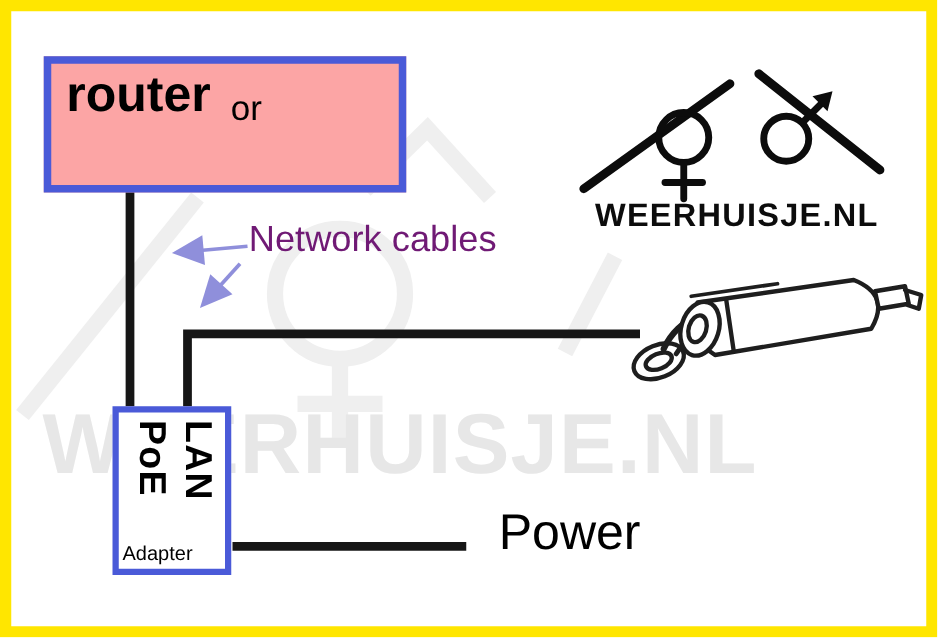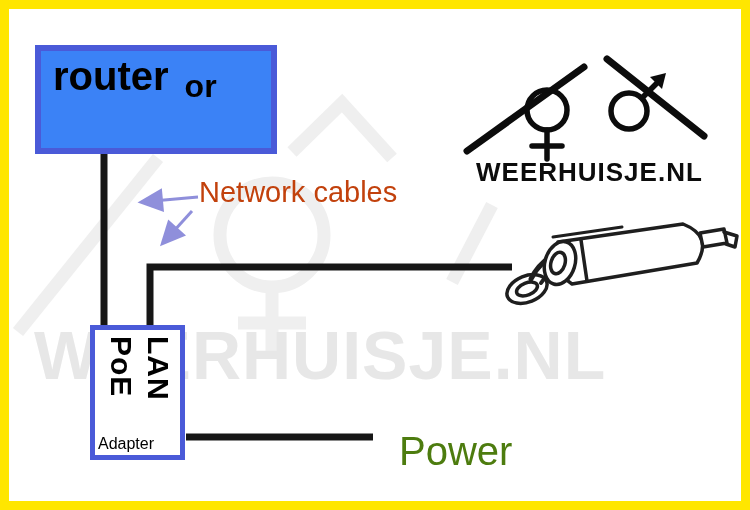--- a/index.html
+++ b/index.html
@@ -37,39 +37,39 @@
     font-weight: bold;
     letter-spacing: 1px;
     color: #e7e7e7;
     white-space: nowrap;
   }
 
   
   .router-box {
     position: absolute;
     left: 35px; top: 45px;
-    width: 242px; height: 109px;
-    background: #3b82f6;
+    width: 290px; height: 109px;
+    background: #fca5a5;
     border: 6px solid #4a5ad8;
     padding: 2px 10px 0 12px;
     color: #000;
   }
   .router-line1 { display: flex; align-items: baseline; }
   .router-title { font-size: 40px; font-weight: bold; line-height: 46px; }
-  .router-or    { font-size: 32px; font-weight: bold; margin-left: 16px; position: relative; top: 7px; }
+  .router-or    { font-size: 28px; font-weight: normal; margin-left: 16px; position: relative; top: 7px; }
   .router-sub   { font-size: 30px; font-weight: bold; line-height: 36px; margin-top: 2px; }
 
   
   .network-label {
     position: absolute; left: 199px; top: 176px;
-    font-size: 29px; color: #c2410c; white-space: nowrap;
+    font-size: 29px; color: #701a75; white-space: nowrap;
   }
   .power-label {
-    position: absolute; left: 399px; top: 429px;
-    font-size: 40px; font-weight: 500; color: #4d7c0f; white-space: nowrap;
+    position: absolute; left: 399px; top: 404px;
+    font-size: 40px; font-weight: 500; color: #000000; white-space: nowrap;
   }
 
   
   .poe-box {
     position: absolute;
     left: 90px; top: 325px;
     width: 95px; height: 135px;
     background: #ffffff;
     border: 5px solid #4a5ad8;
     color: #000;

